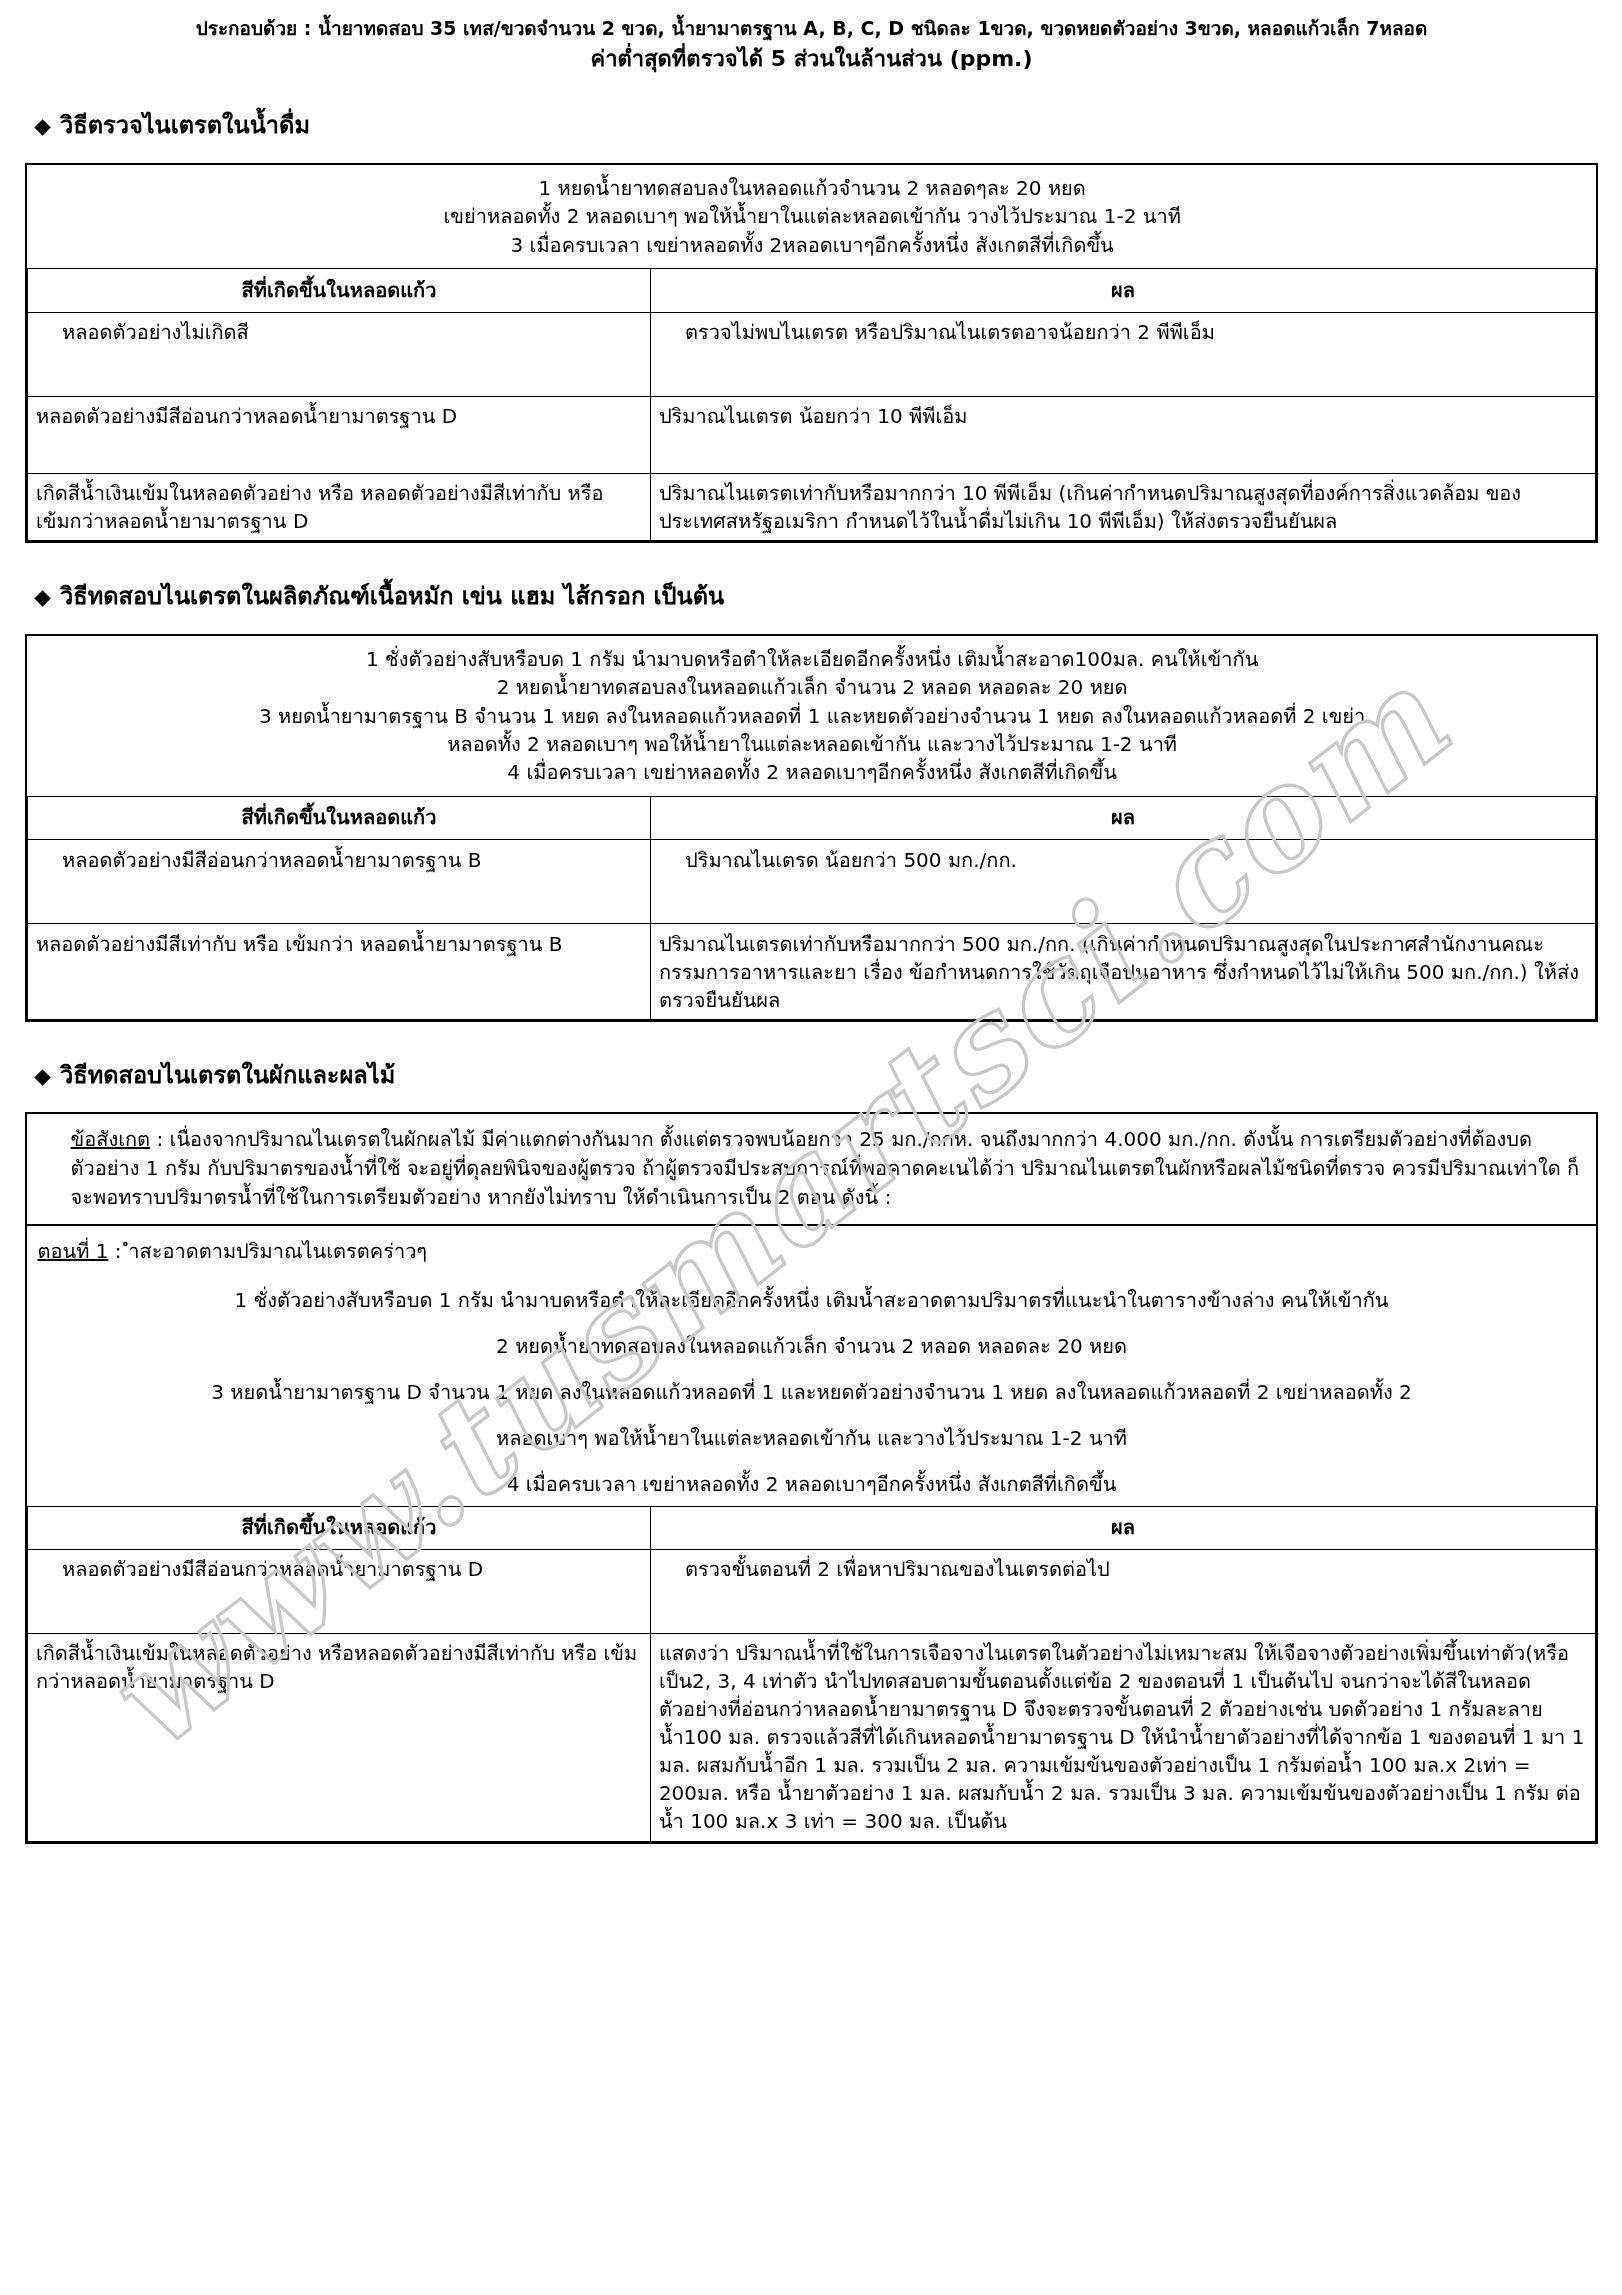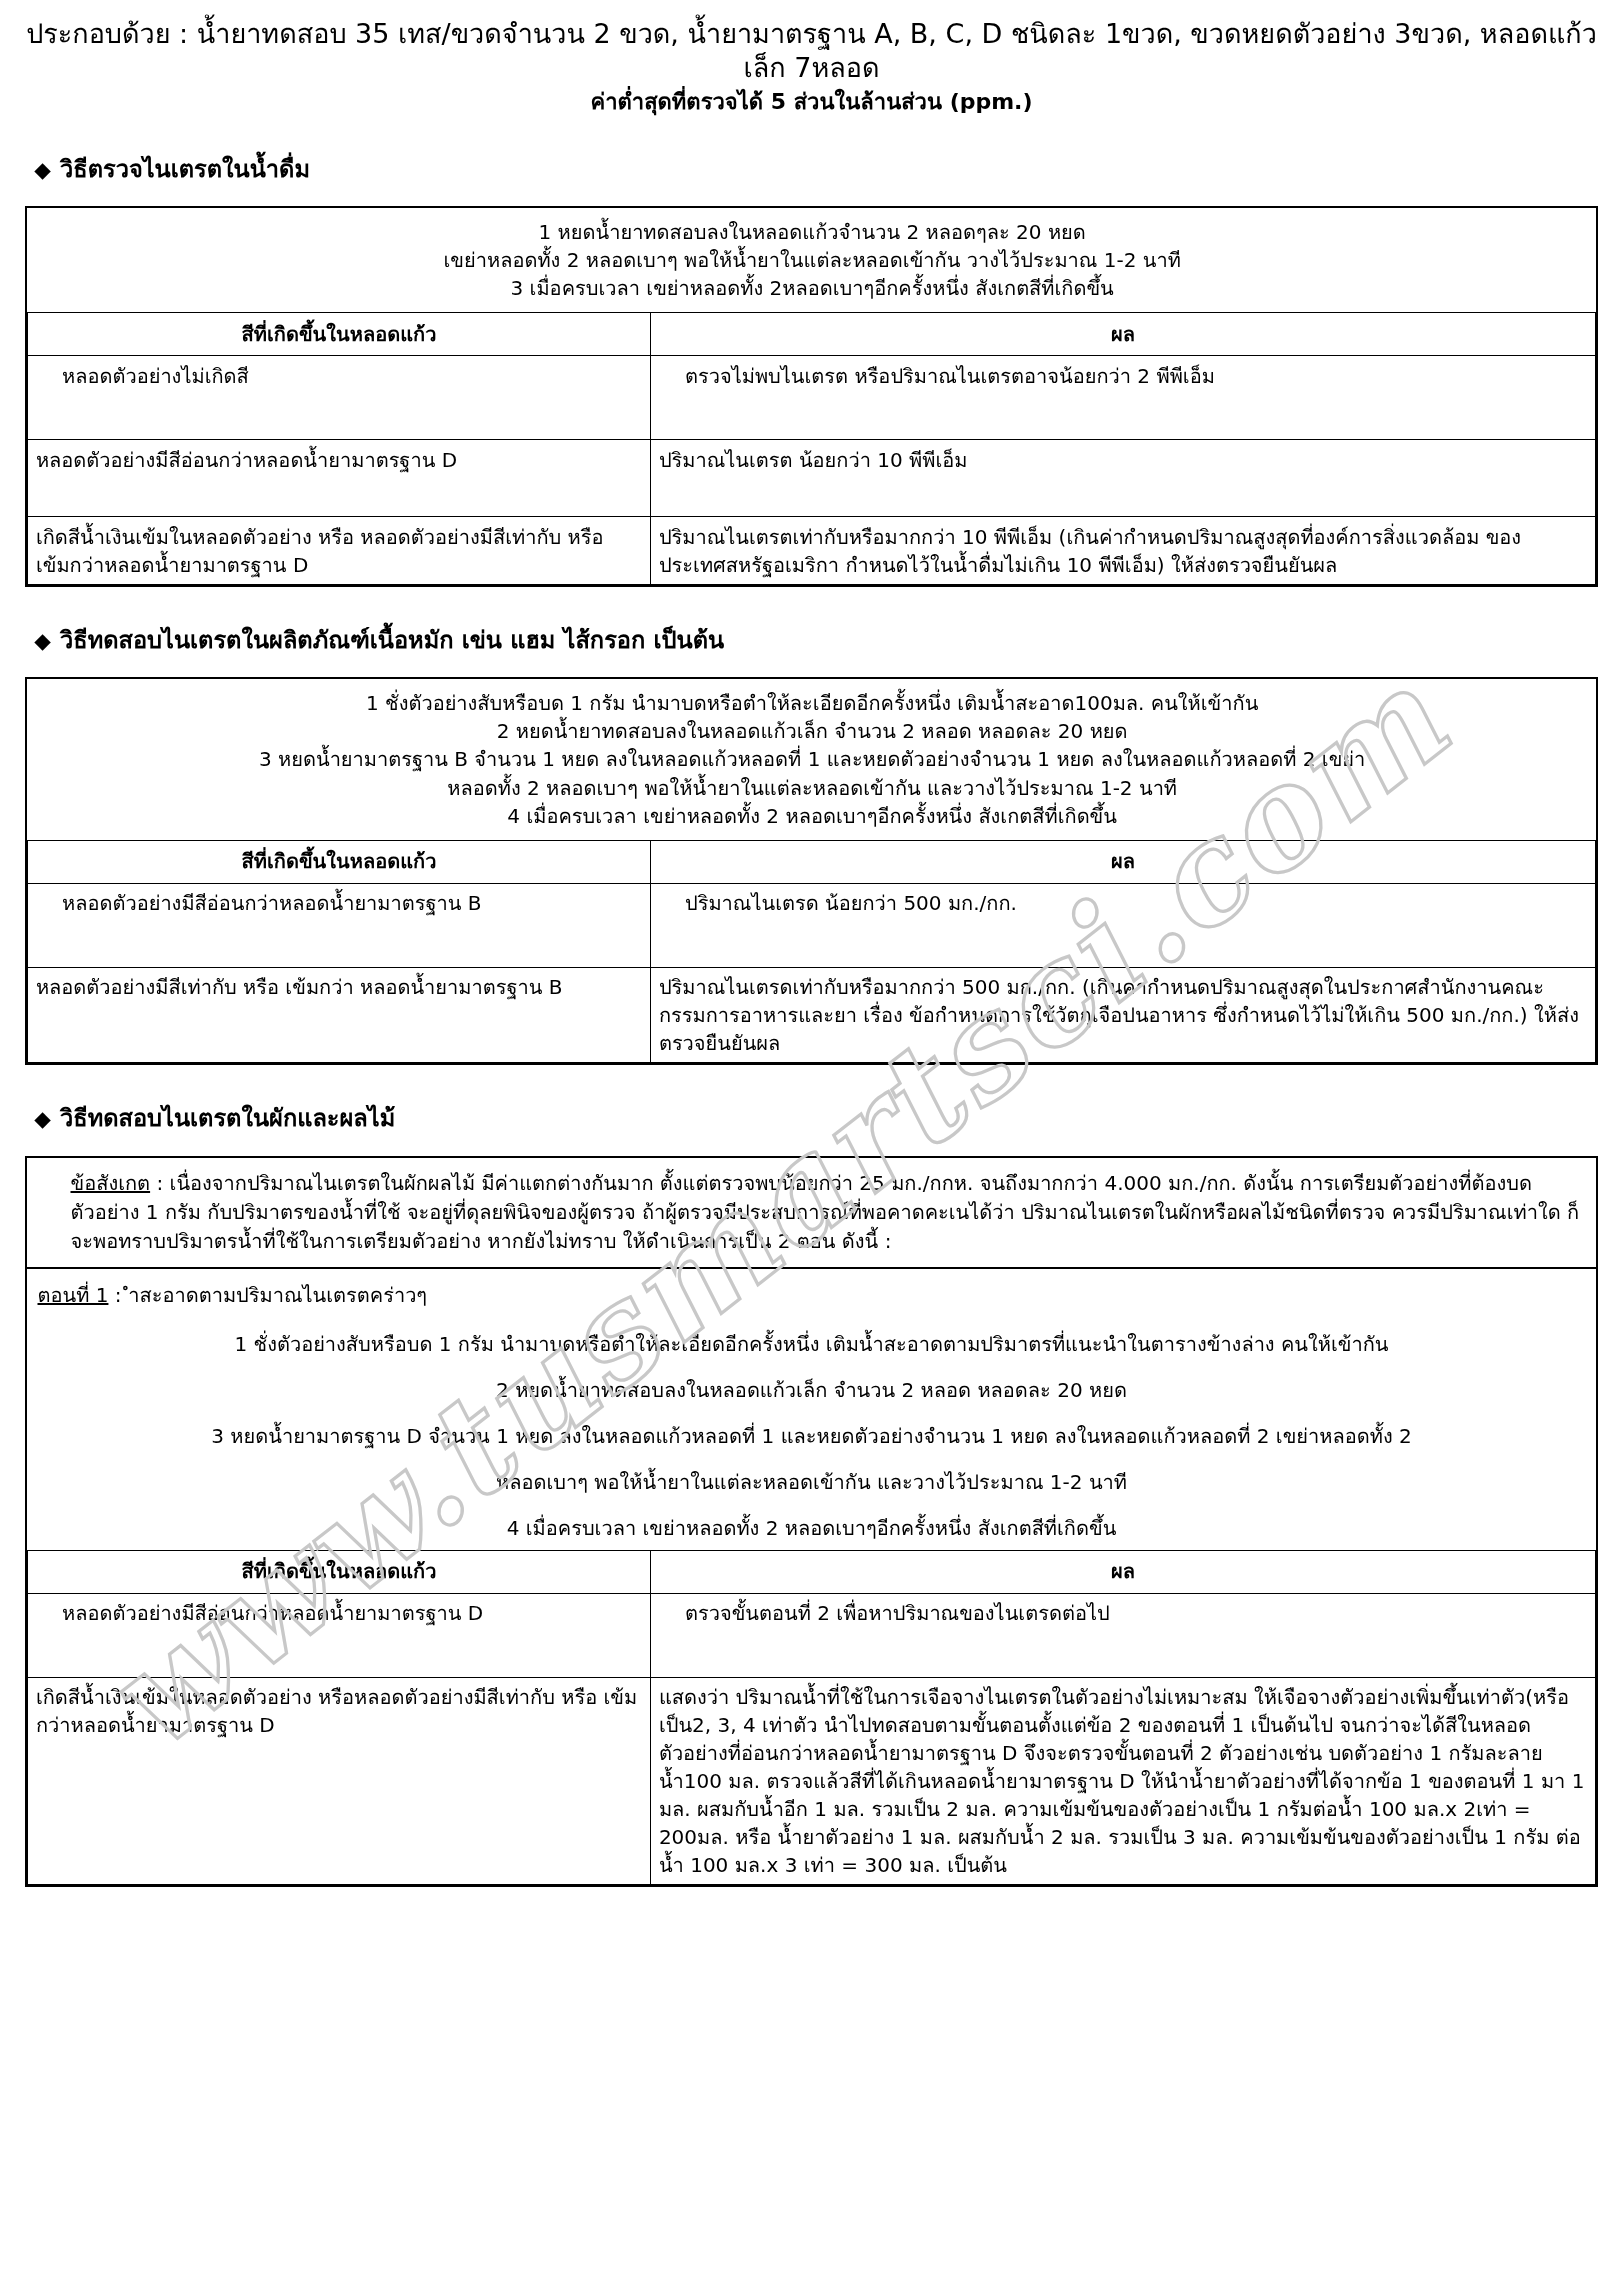--- a/index.html
+++ b/index.html
@@ -58,22 +58,22 @@
   .doc-title {
     text-align: center;
     font-size: 31px;
     font-weight: 700;
     letter-spacing: 0px;
     line-height: 1.15;
     margin: 0 0 5.2px 0;
   }
   .doc-sub1 {
     text-align: center;
-    font-size: 27px;
-    font-weight: 400;
+    font-size: 19px;
+    font-weight: 700;
     line-height: 1.25;
     margin: 0 0 3.9px 0;
   }
   .doc-sub2 {
     text-align: center;
     font-size: 22px;
     font-weight: 700;
     line-height: 1.25;
     margin: 0 0 0 0;
   }

